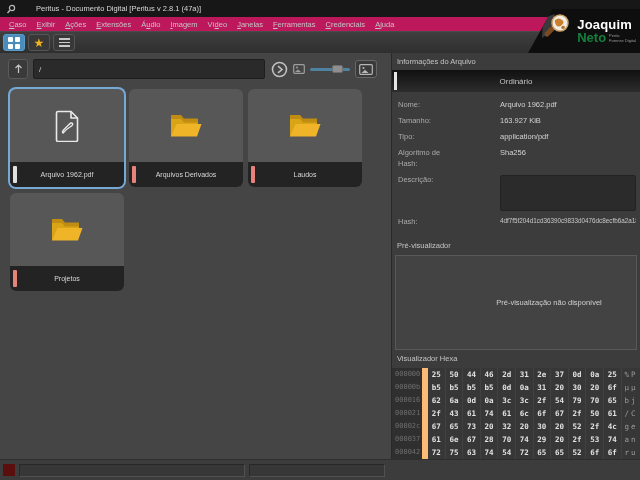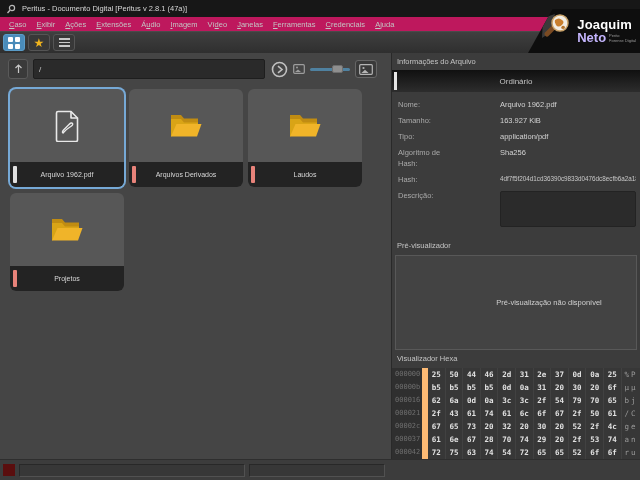--- a/index.html
+++ b/index.html
@@ -3,21 +3,21 @@
 <meta charset="utf-8">
 <style>
   * { margin:0; padding:0; box-sizing:border-box; }
   html,body { width:640px; height:480px; overflow:hidden; background:#3c3c3c;
               font-family:"Liberation Sans", sans-serif; }
   #app { position:relative; width:640px; height:480px; display:flex; flex-direction:column;
          background:#3c3c3c; color:#cfcfcf; }
 
   
   .titlebar { height:17px; background:#171717; display:flex; align-items:center;
-              padding-left:6px; gap:6px; flex-shrink:0; }
+              padding-left:6px; gap:20px; flex-shrink:0; }
   .titlebar .title { font-size:7.5px; color:#d8d8d8; white-space:nowrap; }
 
   
   .menubar { height:14px; background:#be185d; display:flex; align-items:center;
              padding-left:4px; font-size:7.5px; color:#c4c4c4; flex-shrink:0; }
   .menu-item { padding:0 5px; cursor:default; }
   .menu-item u { text-underline-offset:1px; }
 
   
   .toolbar { height:22px; background:linear-gradient(#3f3f3f,#2f2f2f);
@@ -33,21 +33,21 @@
   .ham-glyph { display:flex; flex-direction:column; gap:2px; }
   .ham-glyph i { width:11px; height:1.5px; background:#c9c9c9; }
 
   
   .brand { position:absolute; top:9px; right:0; width:112px; height:44px; z-index:5;
            background:#0e0e0e; clip-path:polygon(22% 0, 100% 0, 100% 100%, 0 100%);
            display:flex; align-items:center; justify-content:flex-end; padding:2px 4px 2px 0; }
   .brand-text { line-height:1; text-align:left; }
   .brand-l1 { font-size:13px; font-weight:bold; color:#fff; letter-spacing:0.2px; }
   .brand-row { display:flex; align-items:flex-end; gap:3px; }
-  .brand-l2 { font-size:13px; font-weight:bold; color:#c4b5fd; }
+  .brand-l2 { font-size:13px; font-weight:bold; color:#15803d; }
   .brand-tag { font-size:4px; color:#9a9a9a; line-height:1.2; }
   .brand-mag { margin-right:2px; }
 
   
   .main { flex:1; display:flex; min-height:0; }
 
   
   .browser { width:392px; background:#454545; border-right:1px solid #292929;
              display:flex; flex-direction:column; }
   .pathbar { height:32px; display:flex; align-items:center; padding:0 8px; gap:5px; flex-shrink:0; }
@@ -295,26 +295,26 @@
         </div>
         <div class="field">
           <span class="f-label">Tipo:</span>
           <span class="f-value">application/pdf</span>
         </div>
         <div class="field">
           <span class="f-label">Algoritmo de Hash:</span>
           <span class="f-value">Sha256</span>
         </div>
         <div class="field">
+          <span class="f-label">Descrição:</span>
+          <textarea class="desc-area" style=""></textarea>
+        </div>
+        <div class="field">
           <span class="f-label">Hash:</span>
           <span class="f-value hash">4df7f5f204d1cd36390c9833d0476dc8ecfb6a2a183de281758a</span>
-        </div>
-        <div class="field">
-          <span class="f-label">Descrição:</span>
-          <textarea class="desc-area" style=""></textarea>
         </div>
       </div>
 
       <div class="section-label">Pré-visualizador</div>
       <div class="preview-box">
         <span class="preview-msg">Pré-visualização não disponível</span>
       </div>
 
       <div class="section-label">Visualizador Hexa</div>
       <div class="hexpanel">

